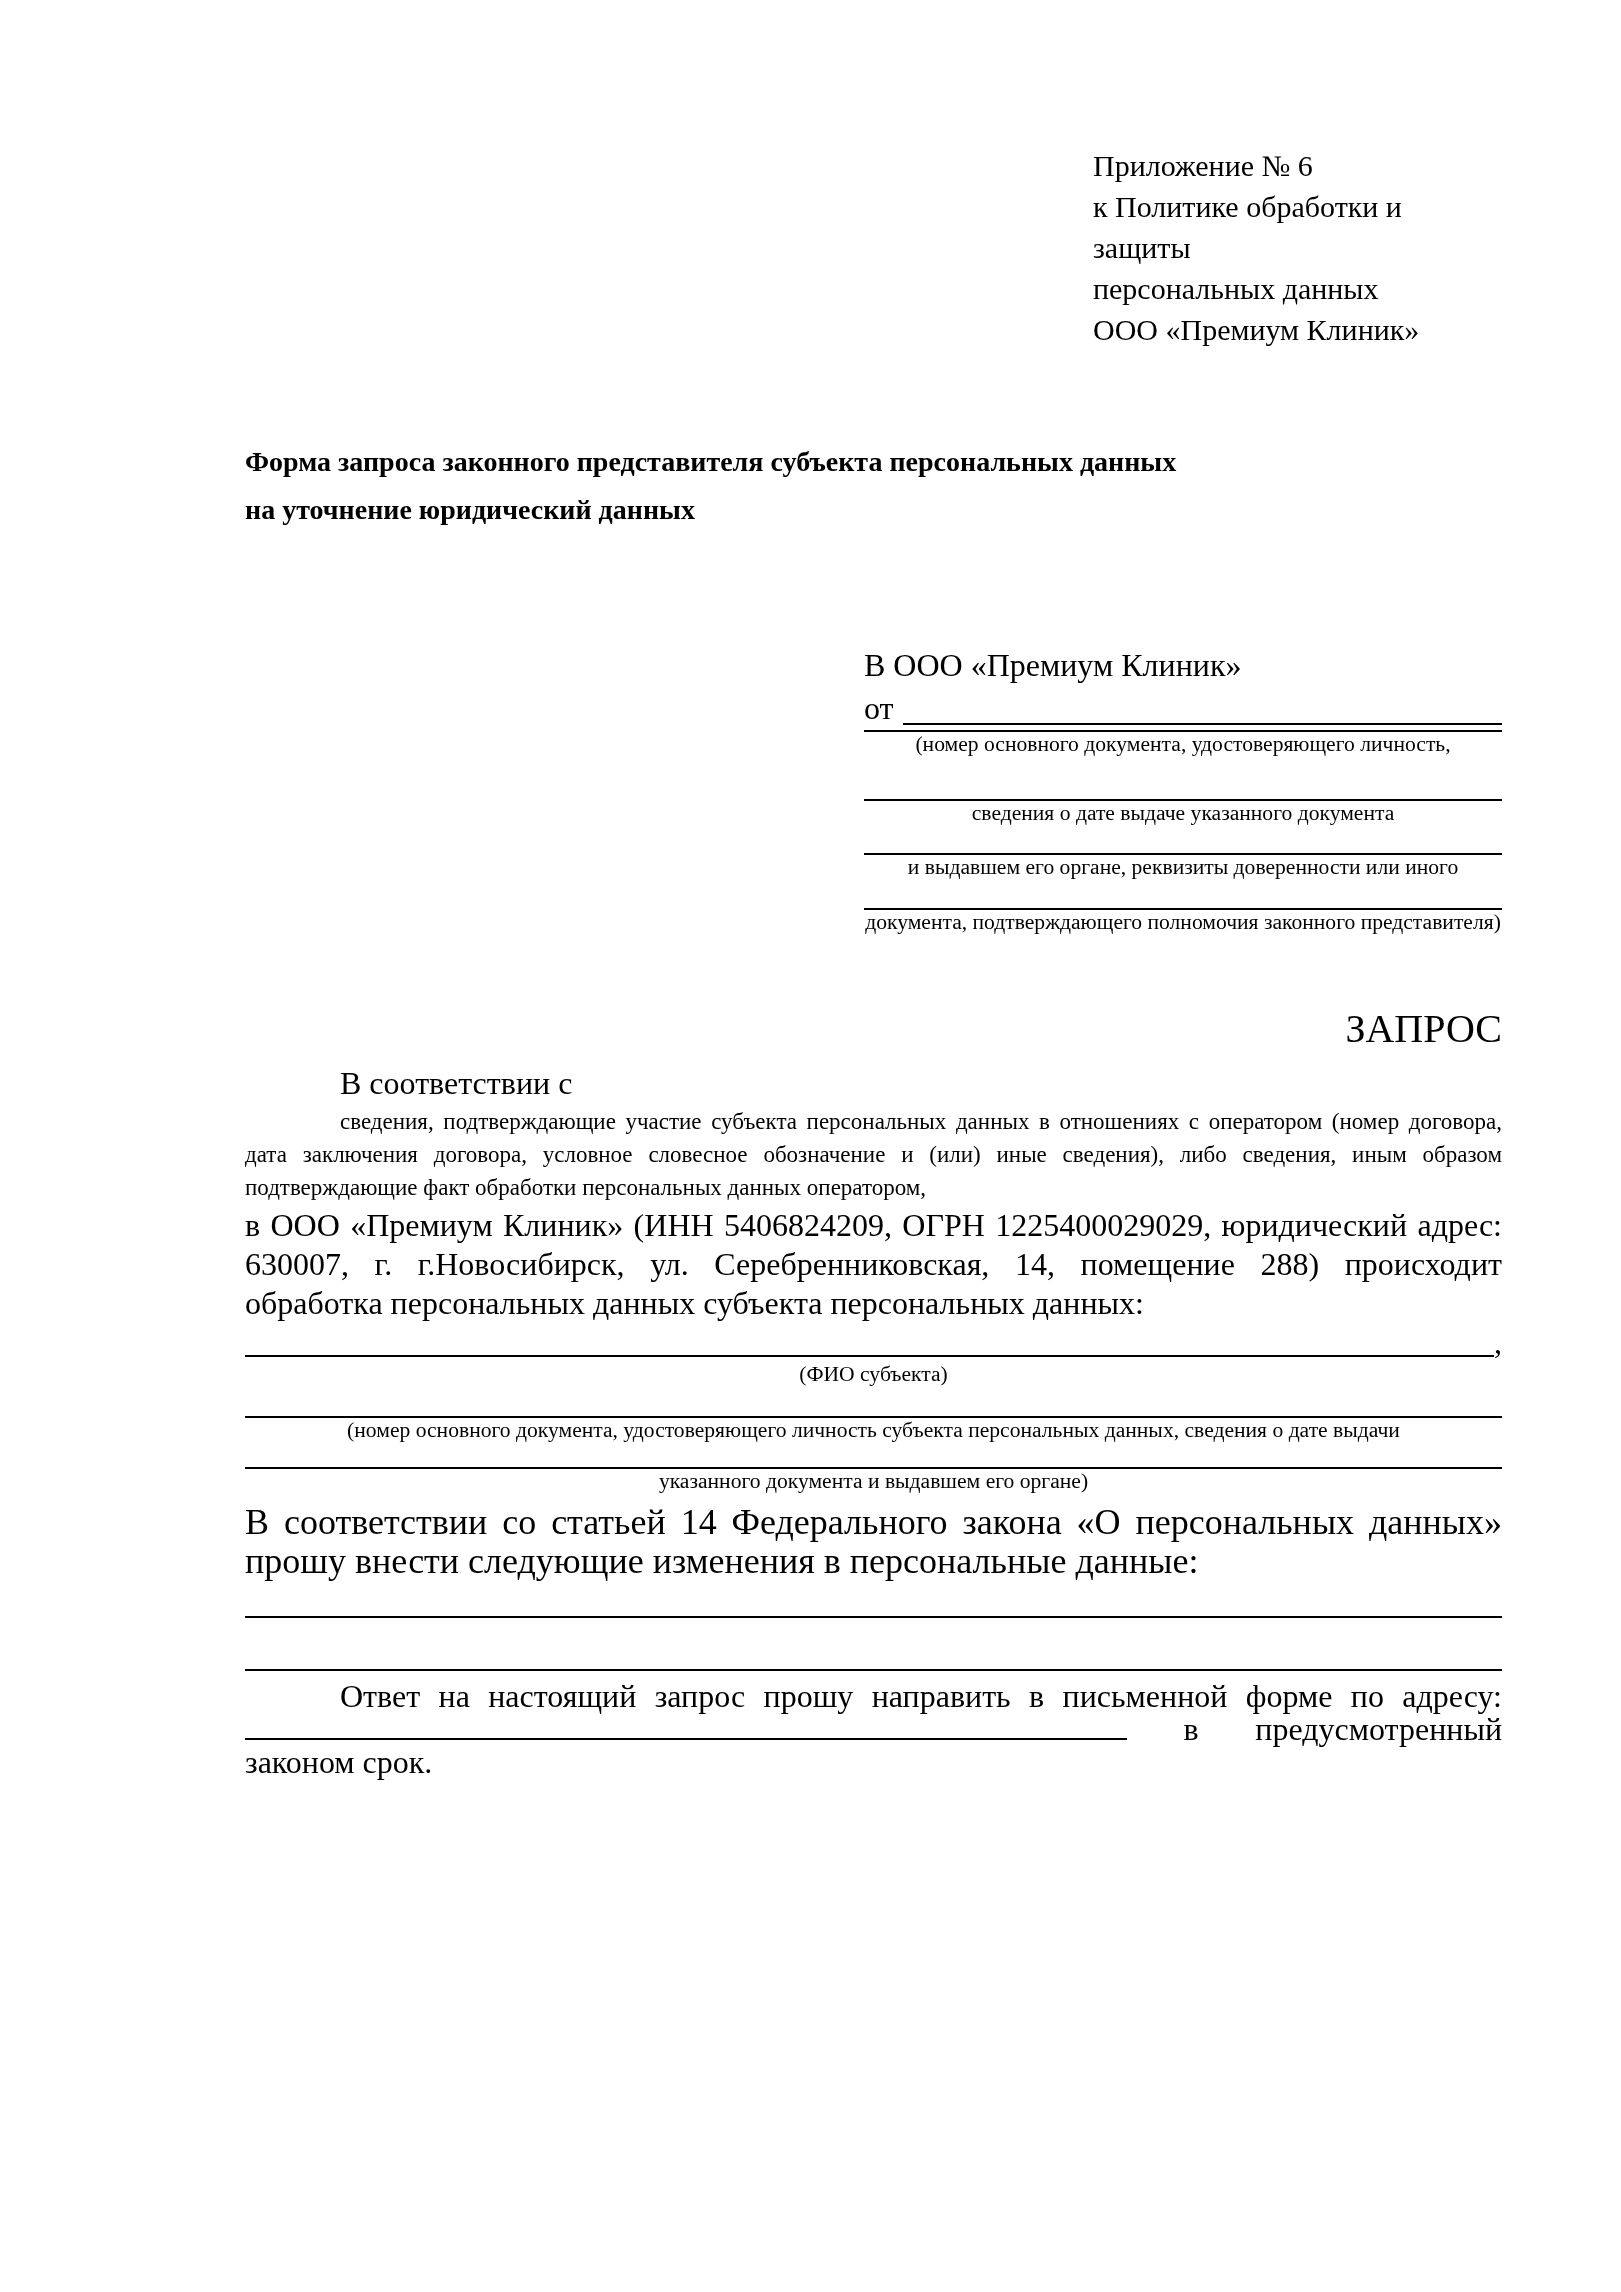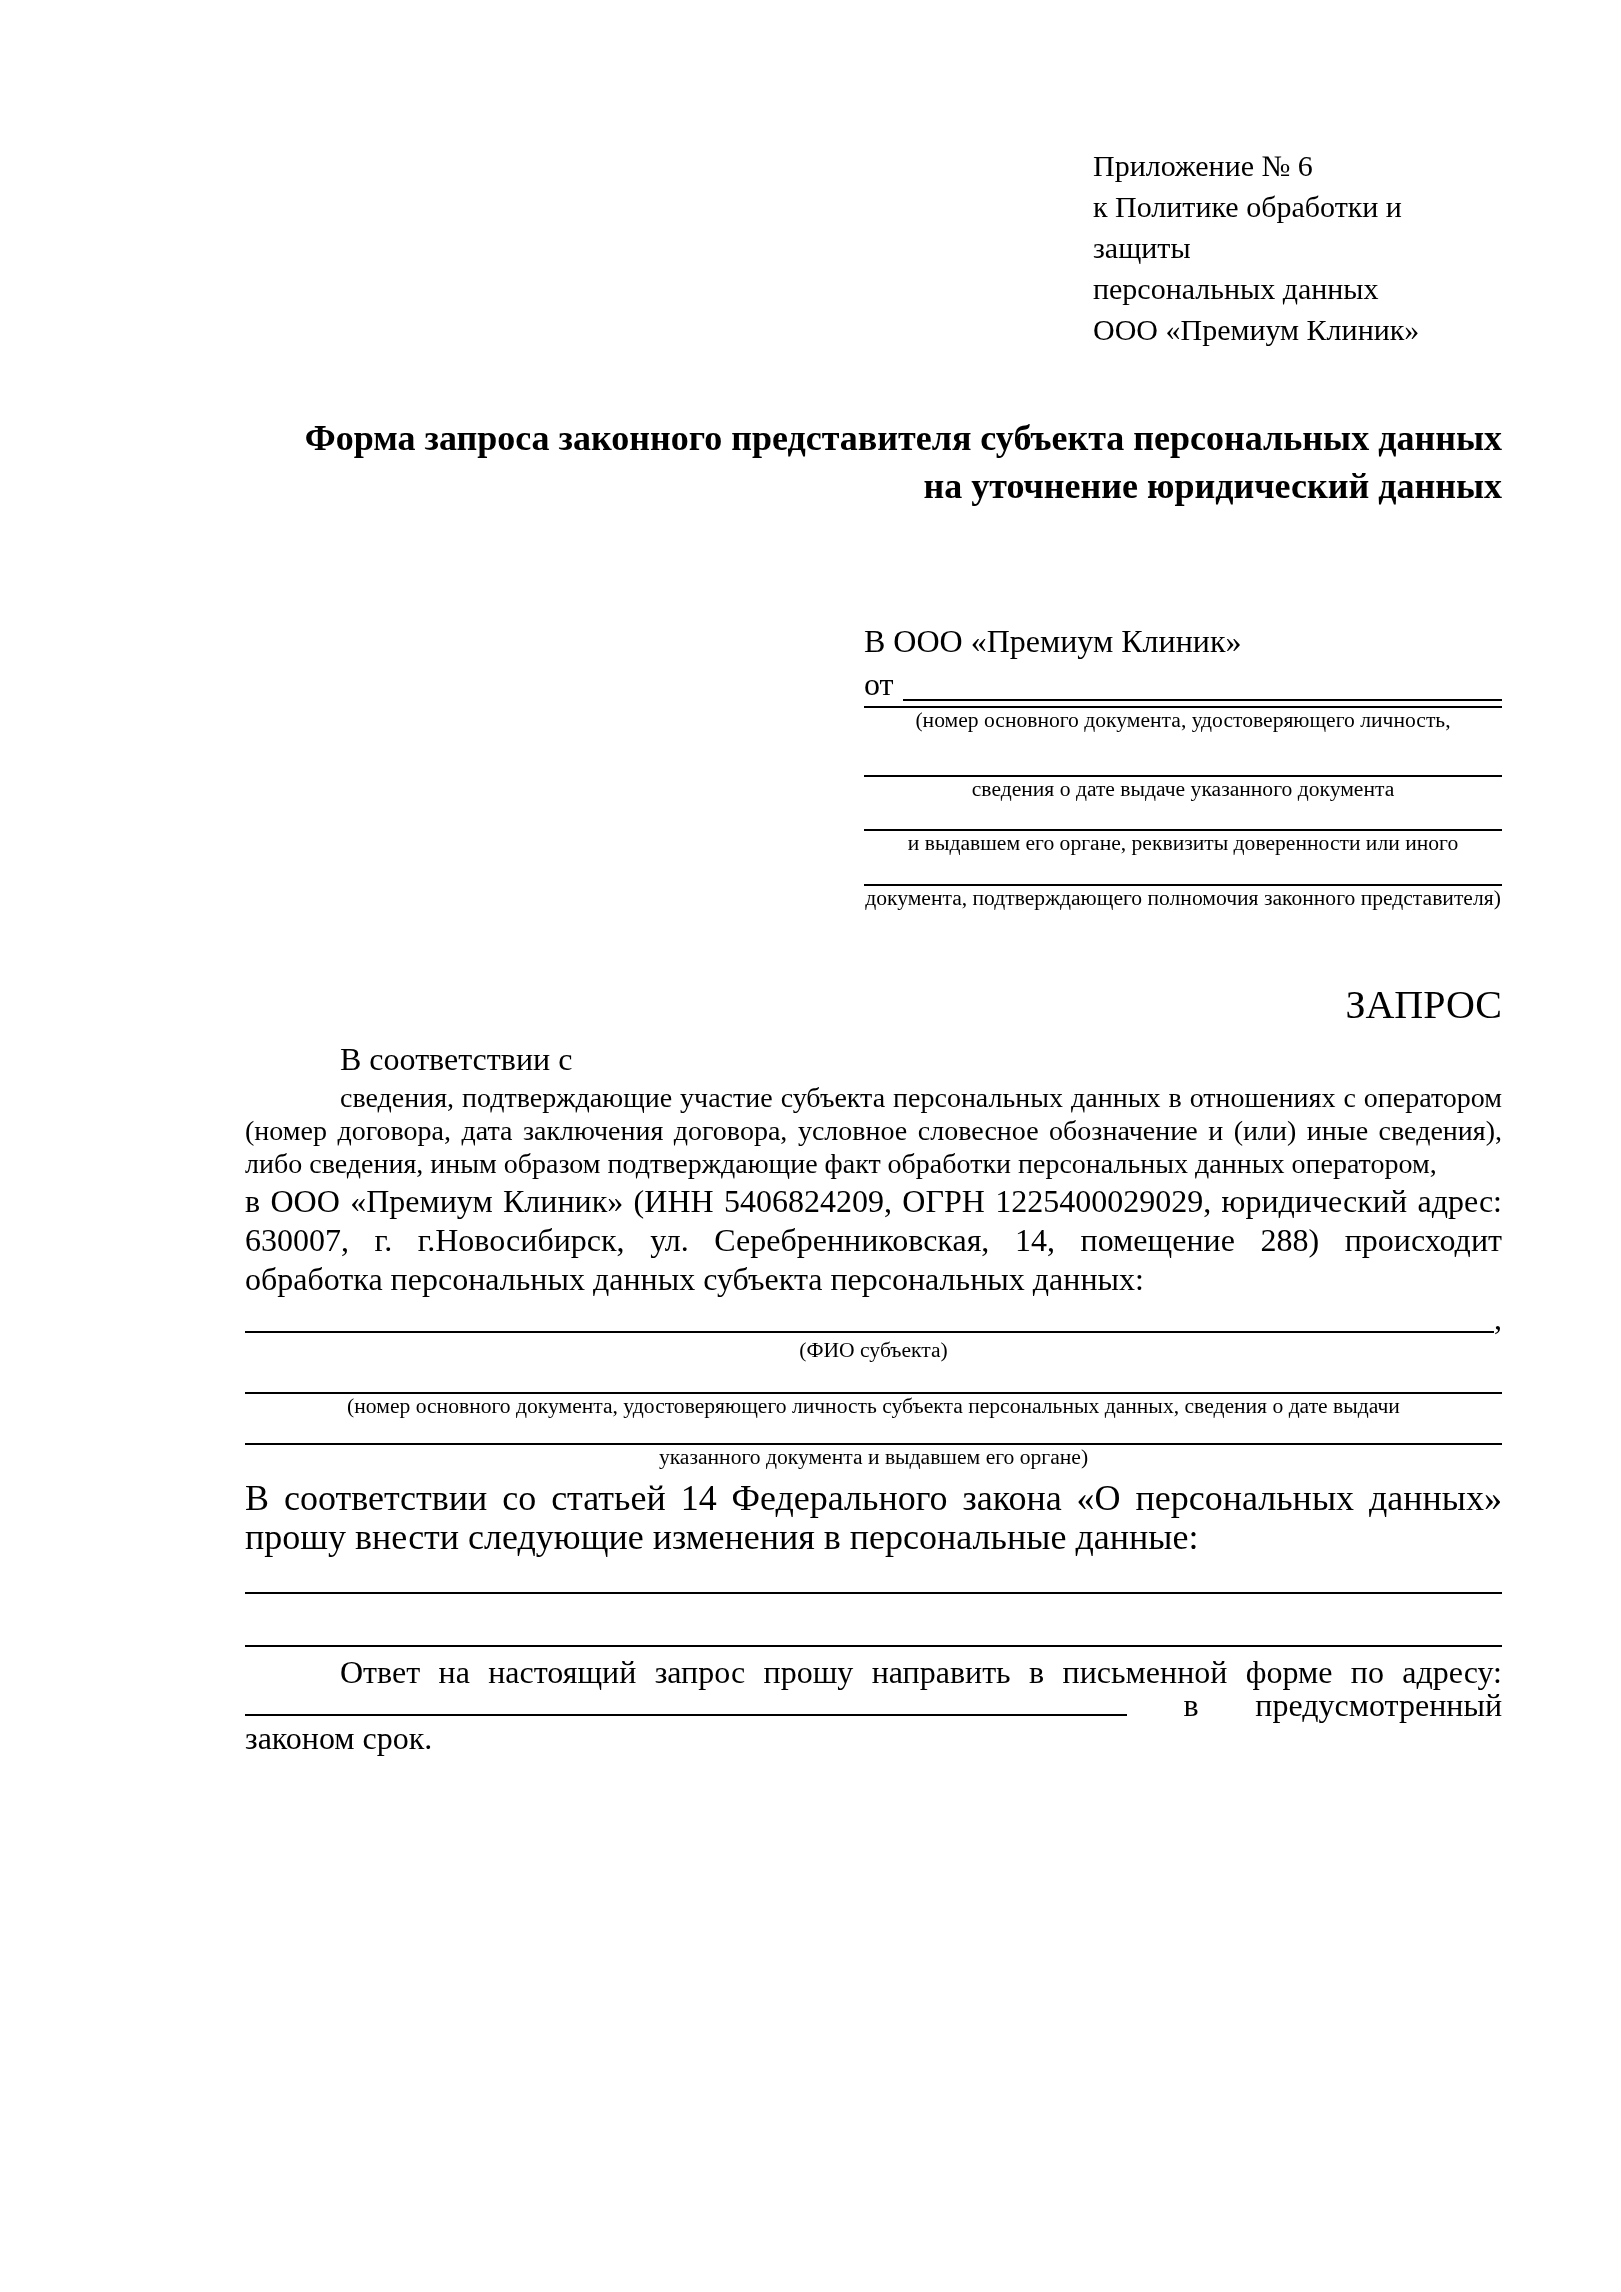--- a/index.html
+++ b/index.html
@@ -5,37 +5,37 @@
   html,body{margin:0;padding:0;background:#e8e8e8;}
   .page{
     width:1621px;height:2293px;background:#ffffff;color:#000000;
     font-family:"Liberation Serif","DejaVu Serif",serif;
     position:relative;overflow:hidden;margin:0 auto;padding-left:12px;
   }
   .content{padding:0 131px 0 233px;}
   
   .header-block{margin-left:848px;padding-top:145px;font-size:30px;line-height:41px;}
   
-  .doc-title{margin-top:64px;font-size:36px;font-weight:bold;text-align:right;line-height:48px;}
+  .doc-title{margin-top:88px;font-size:28px;font-weight:bold;text-align:left;line-height:48px;}
   
   .addressee{margin-left:619px;margin-top:110px;font-size:32px;line-height:43px;}
   .row{display:flex;align-items:flex-end;}
   .blank{border-bottom:2.9px solid #000;}
   .row .blank{flex:1;margin:0 0 4.9px 9.8px;height:0;}
   .fill{height:0;border-bottom:2.9px solid #000;}
   .cap{font-size:21.6px;line-height:25.5px;text-align:center;}
   .cap-fio{margin-bottom:17.6px;}
   .cap-a0{margin-bottom:41px;}
   .cap-a1{margin-bottom:27.4px;}
   .cap-a2{margin-bottom:27.4px;}
   
   .zapros{margin-top:71px;font-size:40px;line-height:44px;text-align:right;}
   .intro-row{margin-top:9.8px;font-size:32px;line-height:44px;display:flex;align-items:flex-end;}
   .indent-sp{width:95px;flex:0 0 95px;}
-  .small-para{font-size:28px;line-height:33px;text-align:justify;text-indent:95px;}
+  .small-para{font-size:23px;line-height:33px;text-align:justify;text-indent:95px;}
   .body-para{margin-top:2px;font-size:32px;line-height:39px;text-align:justify;}
   .fio-row{font-size:32px;line-height:39px;}
   .fio-row .blank{margin-bottom:4.9px;}
   .cap-subj{margin-bottom:29px;}
   .cap-doc1{margin-bottom:23.5px;}
   .law-para{margin-top:8px;font-size:36px;line-height:39px;text-align:justify;}
   .gap-line-1{margin-top:35px;}
   .gap-line-2{margin-top:51px;}
   .answer-para{margin-top:9.8px;font-size:32px;line-height:33px;text-align:justify;text-indent:95px;}
   .answer-blank{display:inline-block;width:882px;height:3.9px;border-bottom:2.9px solid #000;}

